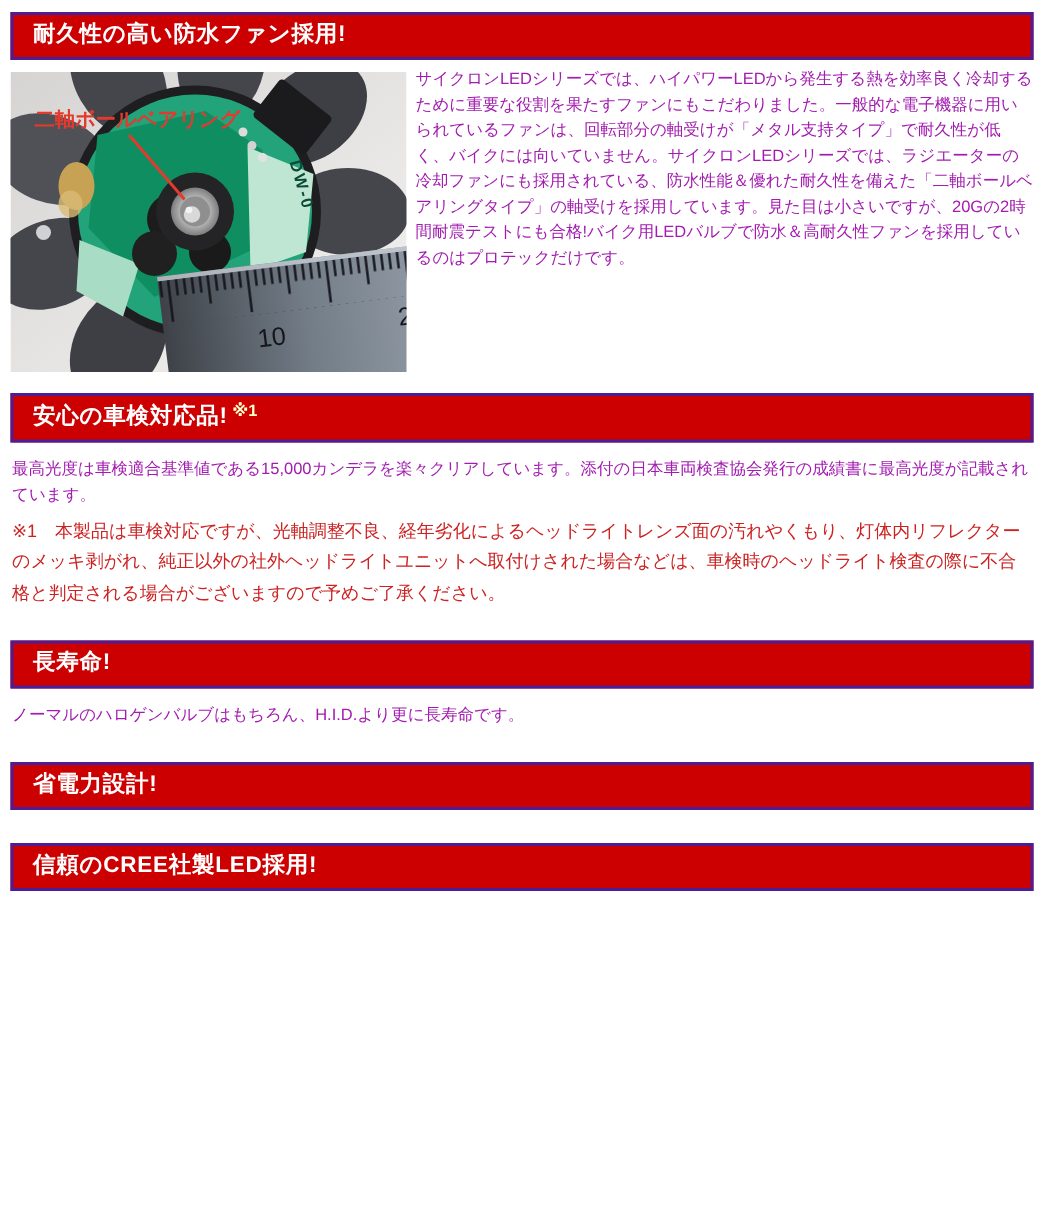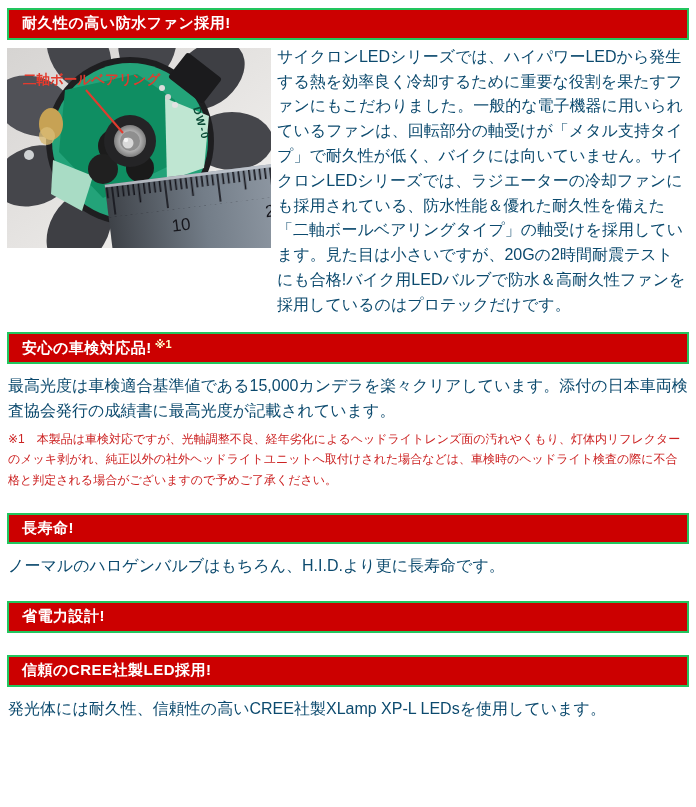--- a/index.html
+++ b/index.html
@@ -2,39 +2,39 @@
 <html lang="ja"><head>
 <meta charset="utf-8">
 <style>
   html,body{margin:0;padding:0;background:#ffffff;}
   body{width:696px;font-family:"Liberation Sans","DejaVu Sans",sans-serif;}
   .page{padding:8px 7px 6px 7px;}
   .section{margin-bottom:22px;}
   .section.first{margin-bottom:14px;}
   .banner{
     background:#cc0000;
-    border:2px solid #22c55e;
+    border:2px solid #4c1d95;
     color:#ffffff;
     font-size:15px;
     font-weight:bold;
     padding:4px 13px 5px 13px;
     line-height:1.25;
     letter-spacing:0.5px;
   }
   .banner sup{
     color:#ffffcc;
     font-size:11px;
     font-weight:bold;
     margin-left:3px;
     vertical-align:5px;
     letter-spacing:0;
   }
   .body-text{
-    color:#0c4a6e;
-    font-size:16px;
+    color:#a21caf;
+    font-size:11px;
     line-height:1.55;
     margin:10px 1px 0 1px;
   }
   .note-text{
     color:#cc2222;
     font-size:12px;
     line-height:1.72;
     margin:5px 1px 0 1px;
   }
   .row{display:flex;gap:6px;margin-top:8px;align-items:flex-start;}
@@ -162,19 +162,18 @@
   <div class="section">
     <div class="banner">
       <span>省電力設計!</span>
     </div>
   </div>
 
   <div class="section">
     <div class="banner">
       <span>信頼のCREE社製LED採用!</span>
     </div>
-    <p class="body-text">発光体には耐久性、信頼性の高いCREE社製XLamp XP-L LEDsを使用しています。</p>
   </div>
 
   <div class="section">
   </div>
 
 </div>
 
 </body></html>

